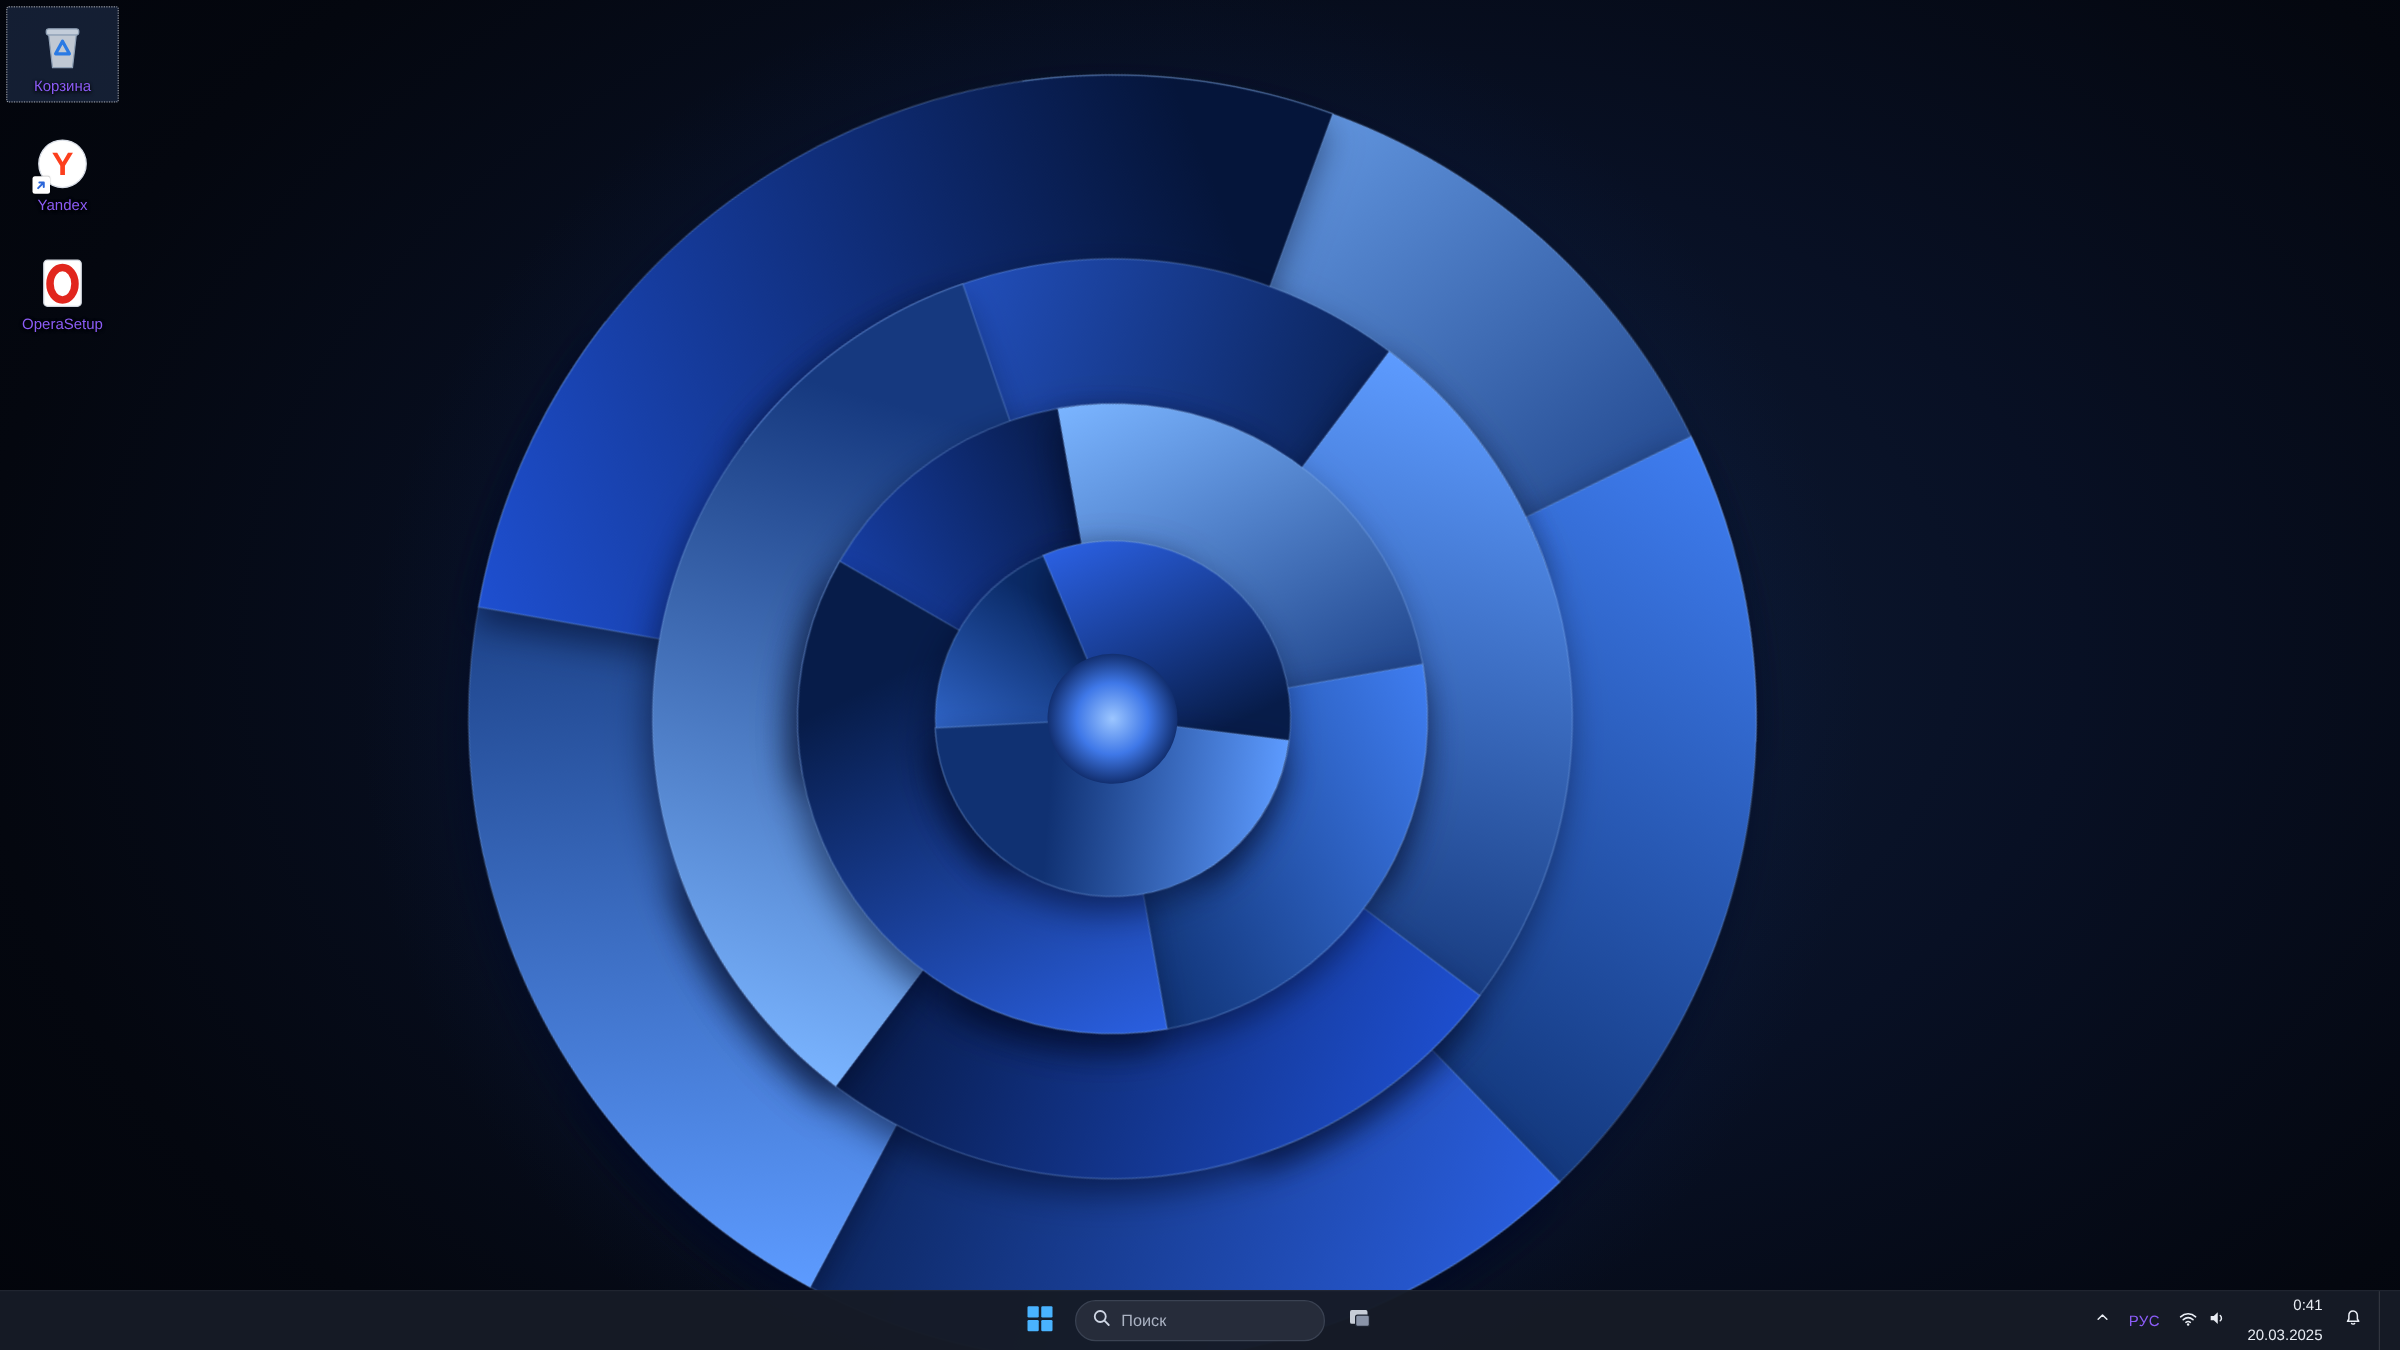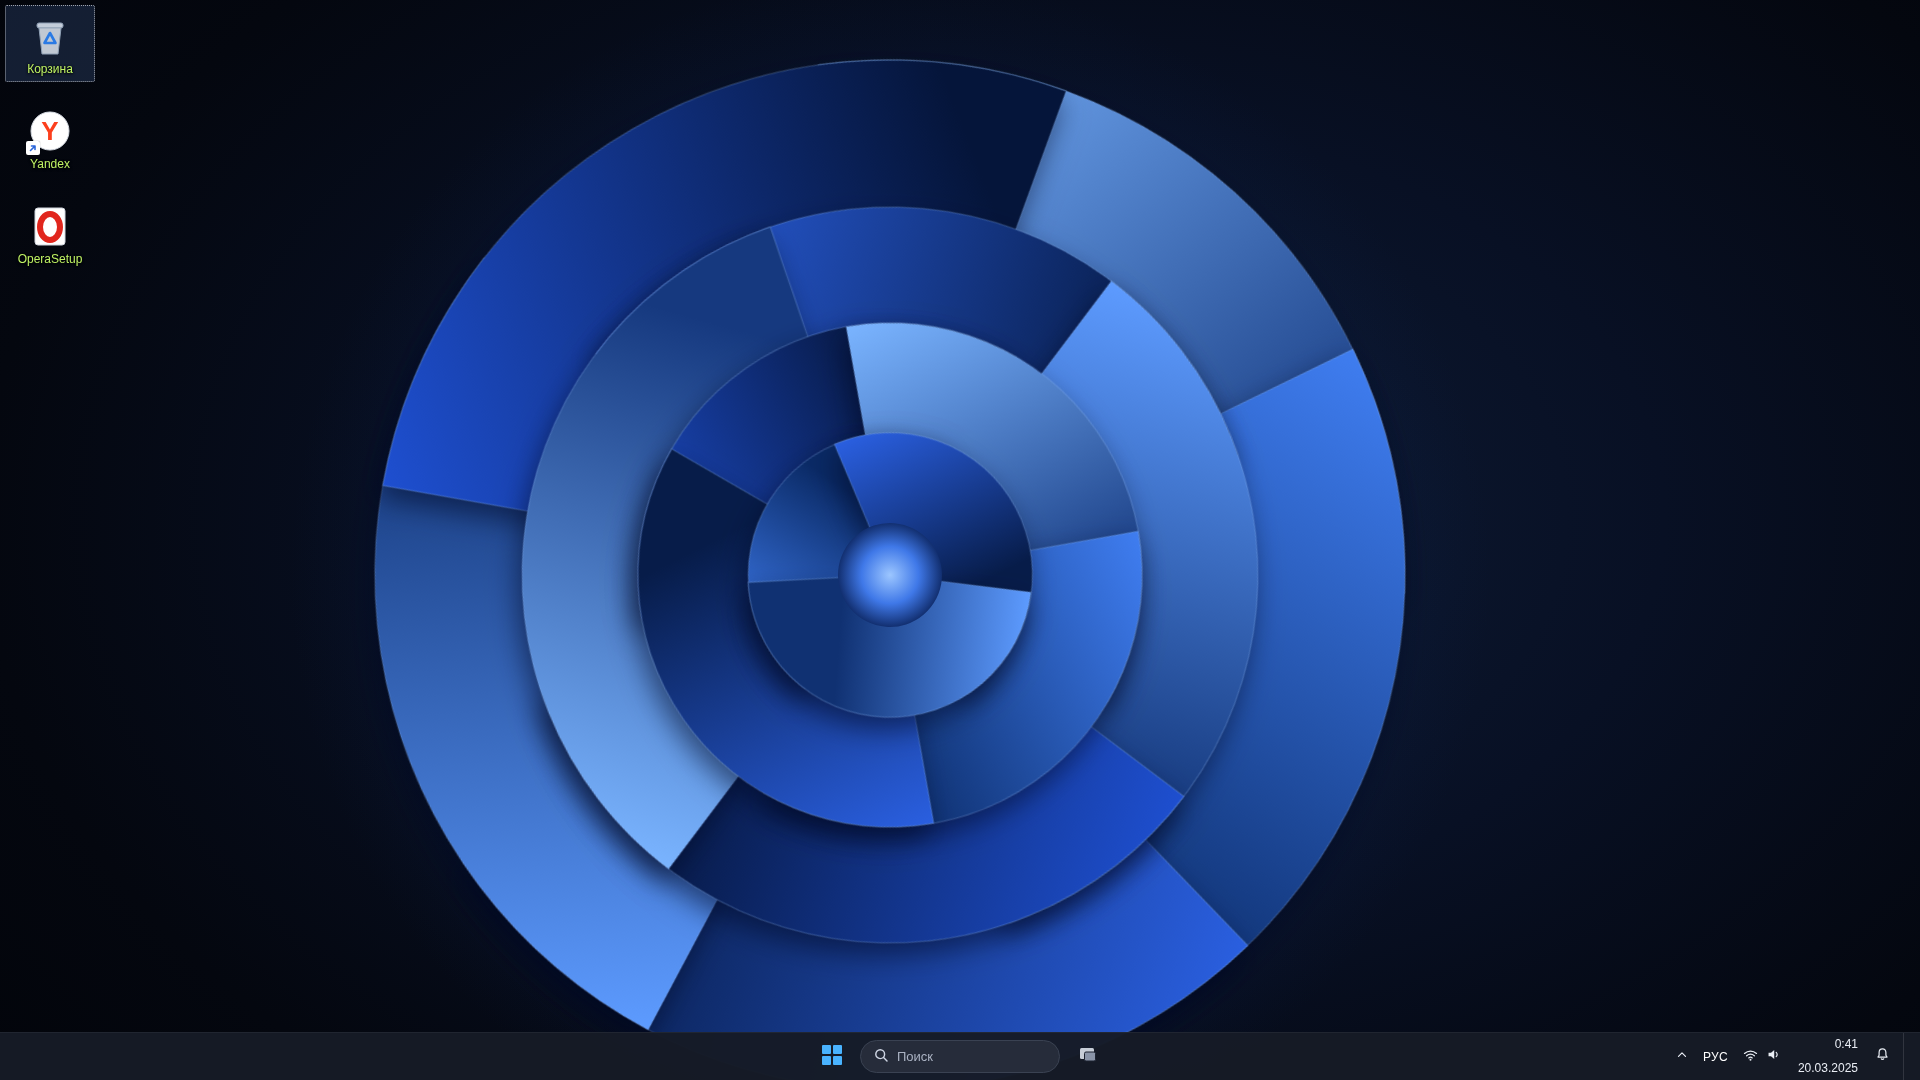--- a/index.html
+++ b/index.html
@@ -12,21 +12,21 @@
     background:
       radial-gradient(1400px 950px at 56% 48%, #0e1c36 0%, #081024 42%, #04070f 78%, #02040a 100%); }
   .wallpaper-svg { position:absolute; inset:0; }
 
   
   .icon-grid { position:absolute; top:5px; left:5px; display:flex; flex-direction:column; gap:18px; z-index:5; }
   .desktop-icon { width:90px; padding:6px 2px 4px; display:flex; flex-direction:column; align-items:center; gap:3px;
     border:1px solid transparent; border-radius:2px; cursor:default; }
   .desktop-icon.selected { background:rgba(110,160,255,0.16); border:1px dotted rgba(255,255,255,0.6); }
   .icon-art { width:48px; height:48px; position:relative; display:flex; align-items:center; justify-content:center; }
-  .icon-label { font-size:12px; color:#bef264; text-align:left; line-height:1.15;
+  .icon-label { font-size:12px; color:#8b5cf6; text-align:left; line-height:1.15;
     text-shadow:0 1px 3px rgba(0,0,0,0.95), 0 0 2px rgba(0,0,0,0.8); }
   .shortcut-badge { position:absolute; left:0; bottom:0; width:14px; height:14px; background:#ffffff;
     border-radius:2px; display:flex; align-items:center; justify-content:center; box-shadow:0 0 1px rgba(0,0,0,.5); }
 
   
   .taskbar { position:absolute; left:0; right:0; bottom:0; height:48px;
     background:rgba(22,27,38,0.97); border-top:1px solid rgba(255,255,255,0.05);
     display:flex; align-items:center; z-index:10; }
   .taskbar-center { position:absolute; left:50%; transform:translateX(-50%); height:100%;
     display:flex; align-items:center; gap:8px; }
@@ -34,21 +34,21 @@
     display:flex; align-items:center; justify-content:center; cursor:pointer; }
 
   .search-pill { width:200px; height:33px; border-radius:17px; background:#262c3a;
     border:1px solid #3a4252; display:flex; align-items:center; gap:8px; padding:0 12px; cursor:pointer; }
   .search-pill input { background:transparent; border:none; outline:none; width:140px;
     font-size:13px; color:#7dd3fc; font-family:"Liberation Sans", sans-serif; }
   .search-pill input::placeholder { color:#aab2c2; opacity:1; }
 
   .tray { position:absolute; right:0; top:0; bottom:0; display:flex; align-items:center; padding-right:12px; gap:2px; }
   .tray-item { height:40px; border-radius:5px; display:flex; align-items:center; justify-content:flex-end;
-    padding:0 6px; cursor:pointer; color:#ffffff; }
+    padding:0 6px; cursor:pointer; color:#8b5cf6; }
   .tray-lang { font-size:12px; letter-spacing:0.3px; }
   .tray-clock { flex-direction:column; align-items:flex-end; justify-content:space-between; line-height:1.3;
     font-size:12px; color:#e9edf4; padding:0 8px; }
   .show-desktop-edge { width:5px; height:100%; border-left:1px solid rgba(255,255,255,0.12); margin-left:4px; cursor:pointer; }
 </style>
 </head>
 <body>
 
 <div class="desktop">
 

